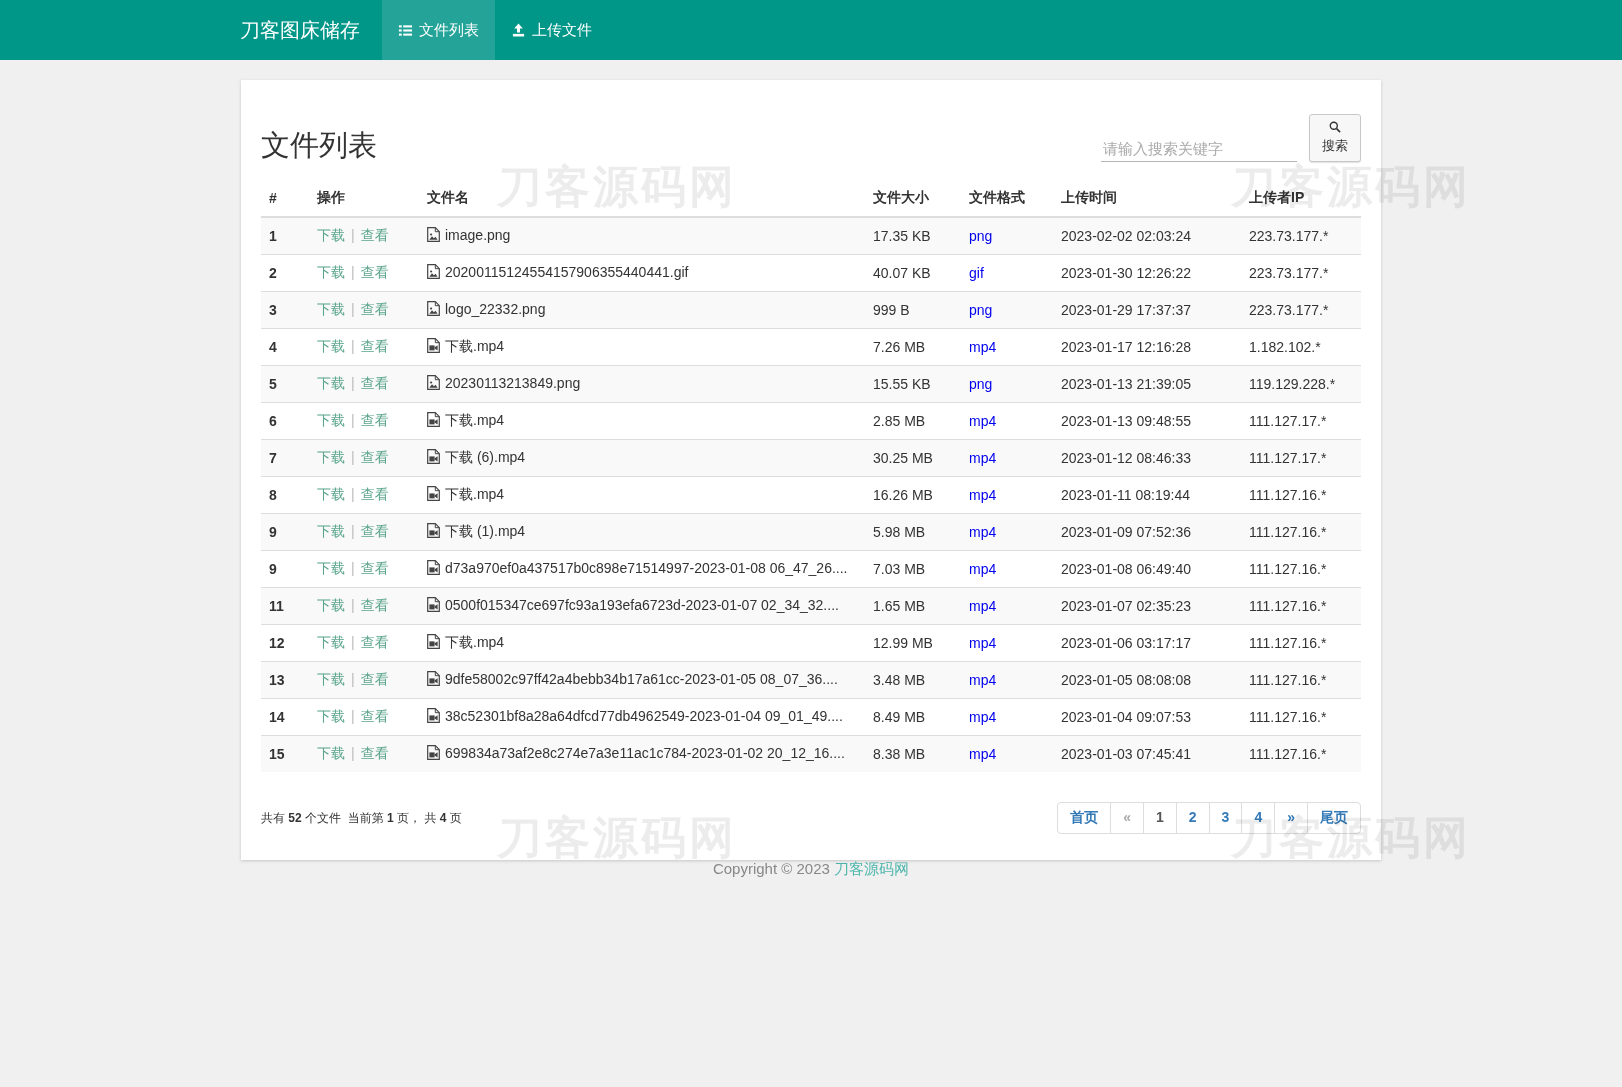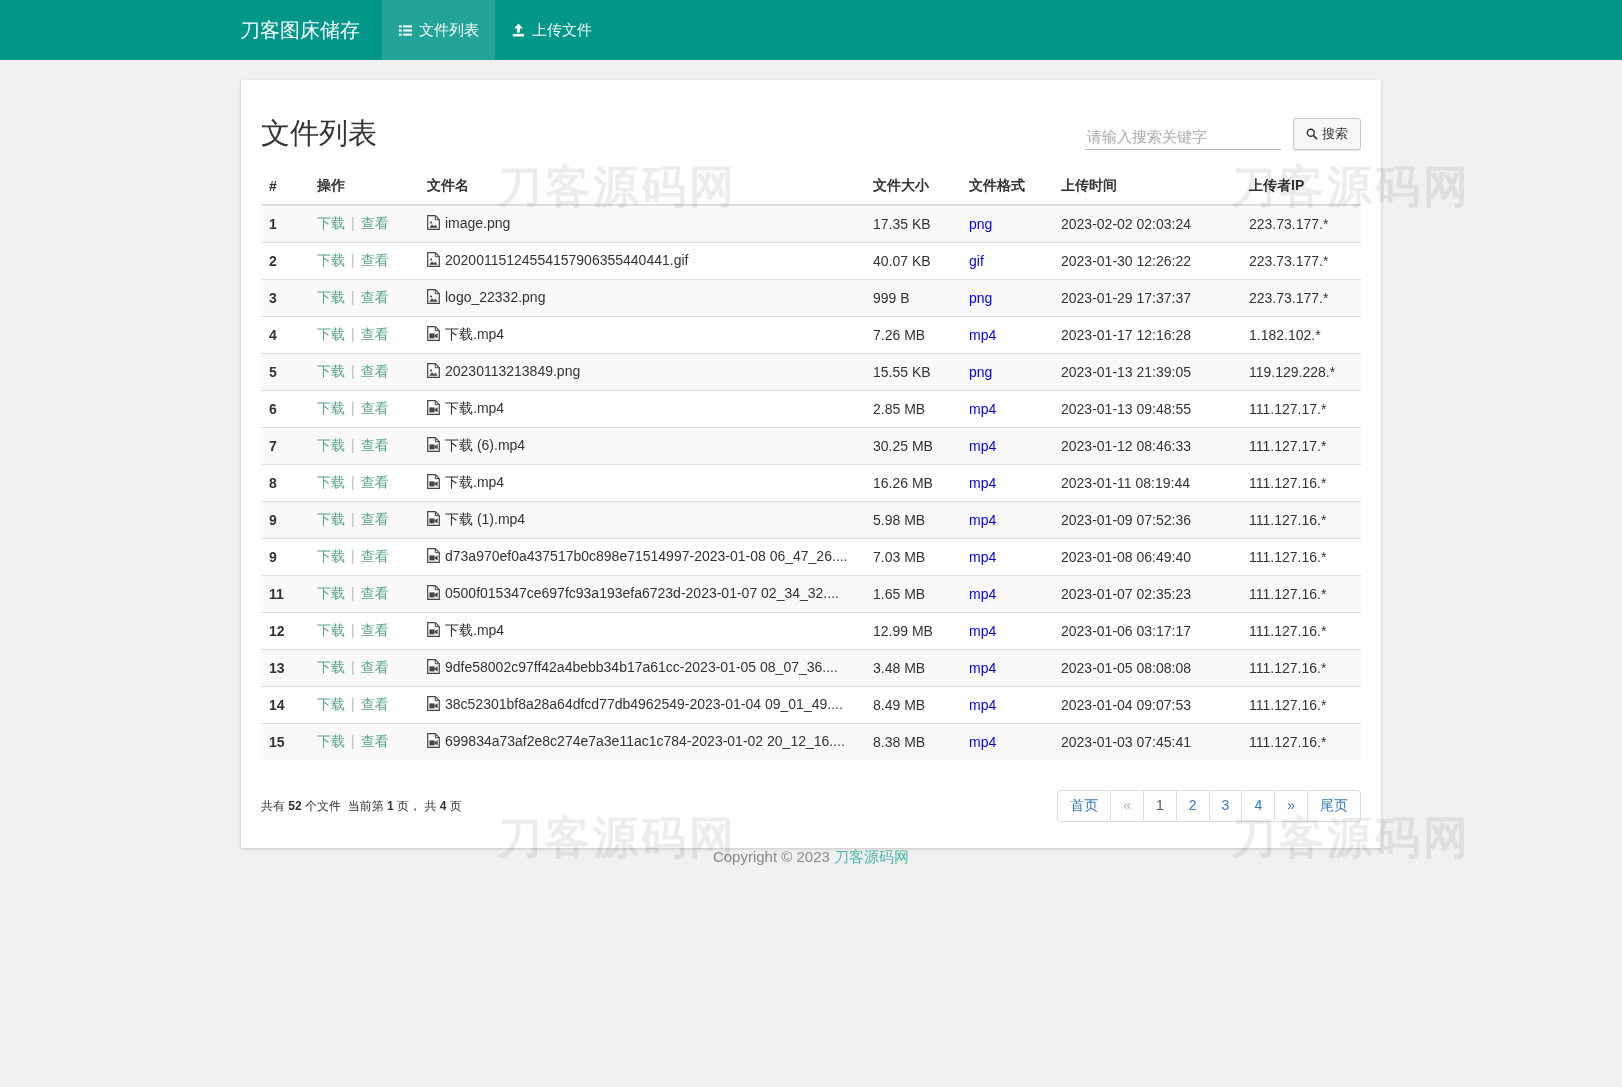--- a/index.html
+++ b/index.html
@@ -85,20 +85,21 @@
     gap: 4px;
     border: 1px solid #c8c8c8;
     background: #f7f7f7;
     box-shadow: 0 1px 1px rgba(0,0,0,0.12);
     border-radius: 3px;
     font-size: 13px;
     color: #333;
     padding: 6px 12px;
     cursor: pointer;
     font-family: inherit;
+    flex-direction: column;
   }
 
   
   table.file-table {
     width: 1100px;
     border-collapse: collapse;
     table-layout: fixed;
     font-size: 14px;
   }
   .file-table th {
@@ -125,21 +126,21 @@
 
   
   .table-footer {
     margin-top: 30px;
     display: flex;
     justify-content: space-between;
     align-items: center;
   }
   .summary { font-size: 12px; color: #333; white-space: pre-wrap; }
   .summary b { font-weight: bold; }
-  .pagination { display: inline-flex; }
+  .pagination { display: inline-flex; font-weight: bold; }
   .pg-btn {
     border: 1px solid #ddd;
     background: #fff;
     color: #337ab7;
     font-size: 14px;
     padding: 6px 12px;
     margin-left: -1px;
     cursor: pointer;
     user-select: none;
   }

